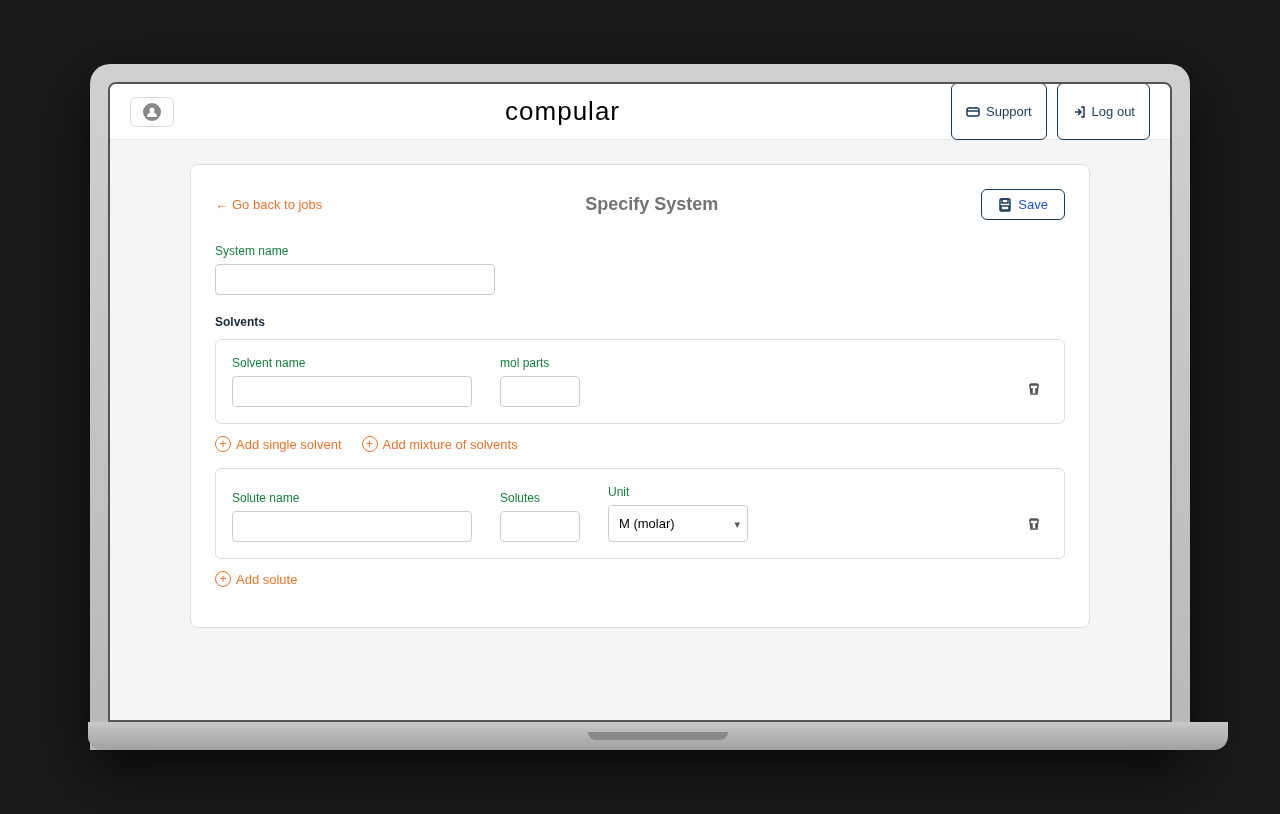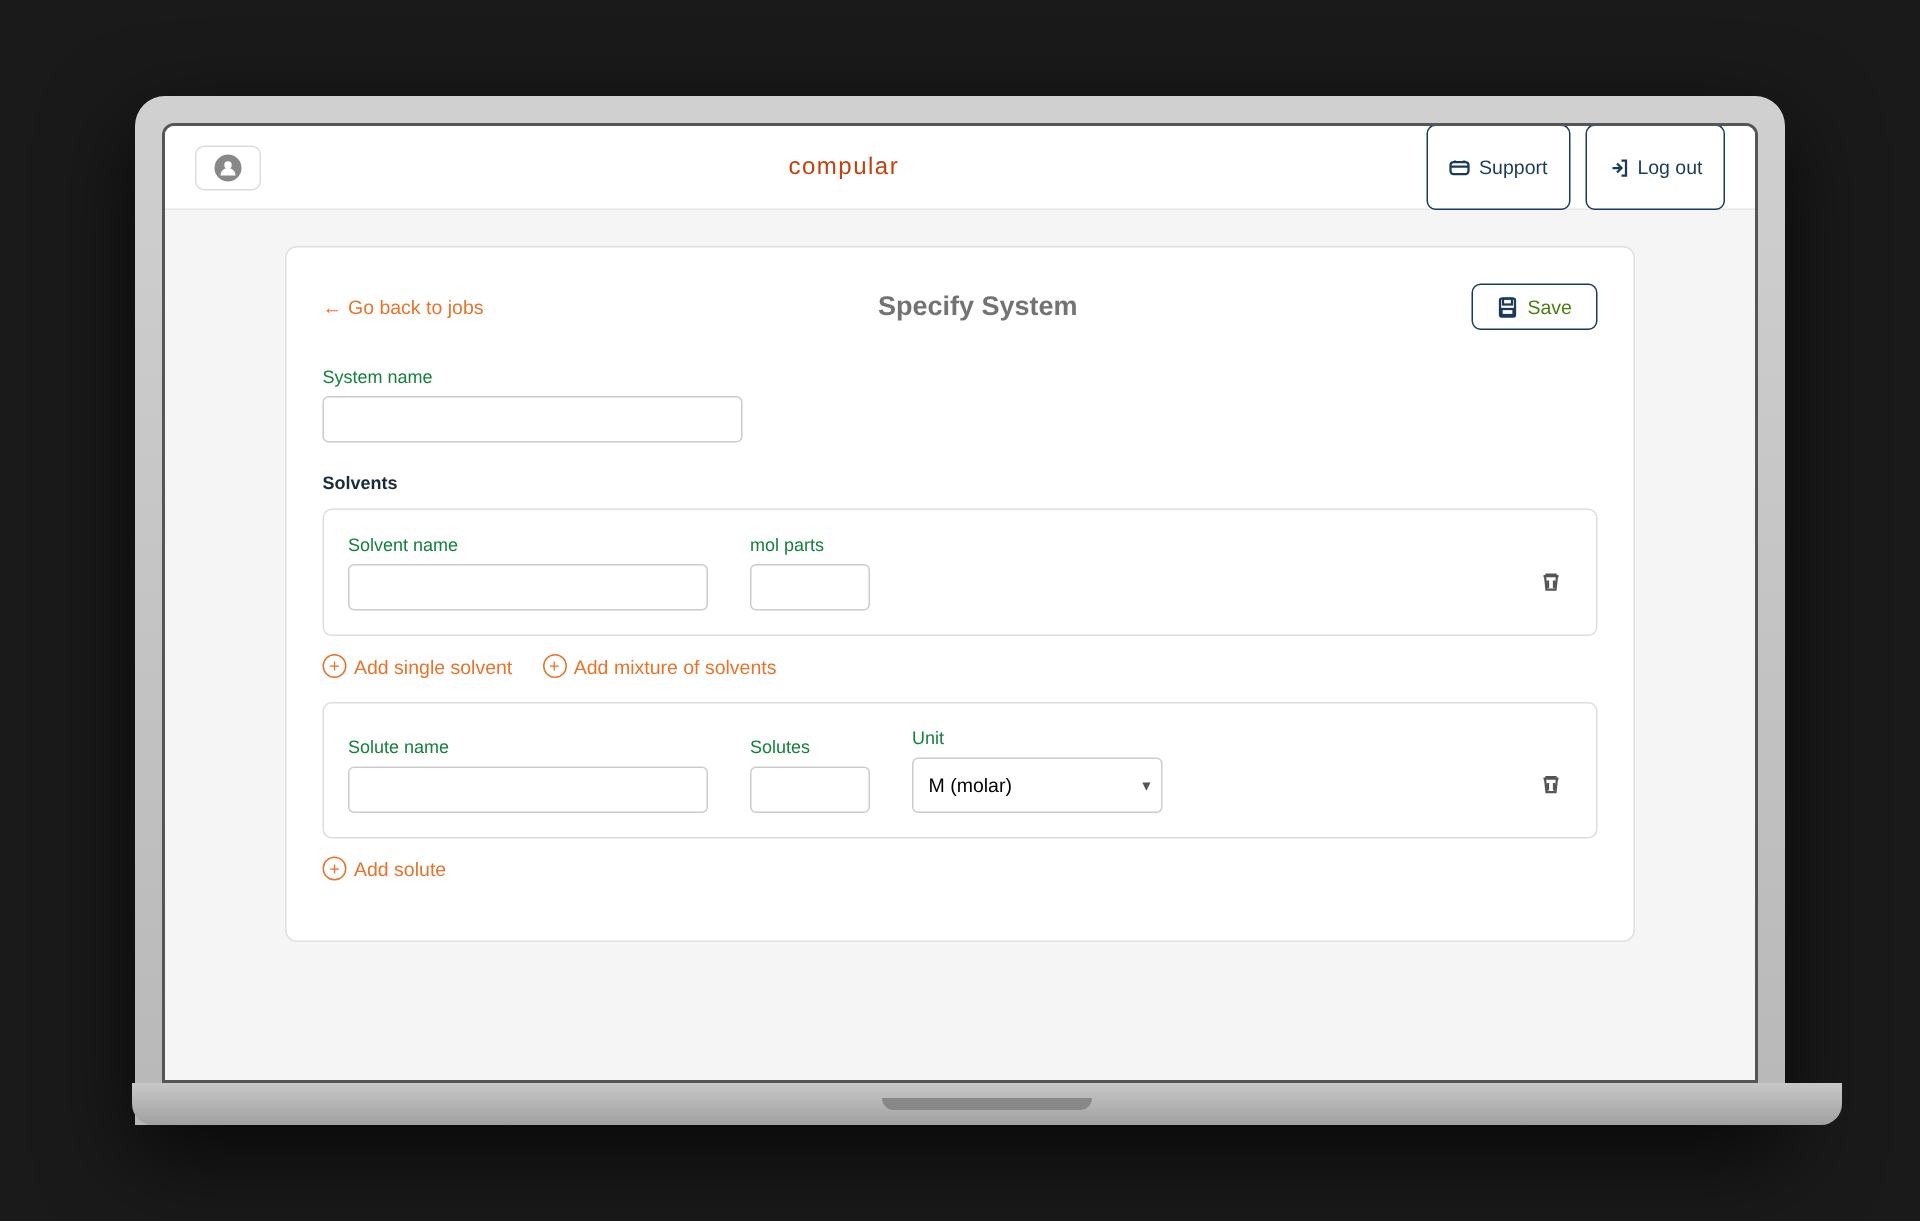--- a/index.html
+++ b/index.html
@@ -81,22 +81,22 @@
       border-radius: 50%;
       background: #888;
       display: flex;
       align-items: center;
       justify-content: center;
       color: white;
       font-size: 11px;
     }
 
     .brand-logo {
-      color: #c2410c;
-      font-size: 16px;
+      color: #000000;
+      font-size: 26px;
       font-weight: 500;
       letter-spacing: 1px;
     }
 
     .nav-right {
       display: flex;
       gap: 10px;
     }
 
     .nav-btn {
@@ -153,21 +153,21 @@
       color: #737373;
     }
 
     .save-btn {
       border: 1px solid #1a3a5c;
       border-radius: 6px;
       padding: 7px 16px;
       background: #fff;
       cursor: pointer;
       font-size: 13px;
-      color: #4d7c0f;
+      color: #1d4ed8;
       display: flex;
       align-items: center;
       gap: 6px;
       font-weight: 500;
     }
 
     
     .form-group {
       margin-bottom: 20px;
     }
@@ -281,21 +281,21 @@
       gap: 20px;
       margin-bottom: 16px;
     }
 
     .select-input {
       border: 1px solid #ccc;
       border-radius: 4px;
       padding: 10px 10px;
       font-size: 13px;
       outline: none;
-      width: 167px;
+      width: 140px;
       background: #fff;
       cursor: pointer;
       appearance: none;
       -webkit-appearance: none;
       background-image: none;
     }
 
     .select-wrapper {
       position: relative;
       display: inline-block;

